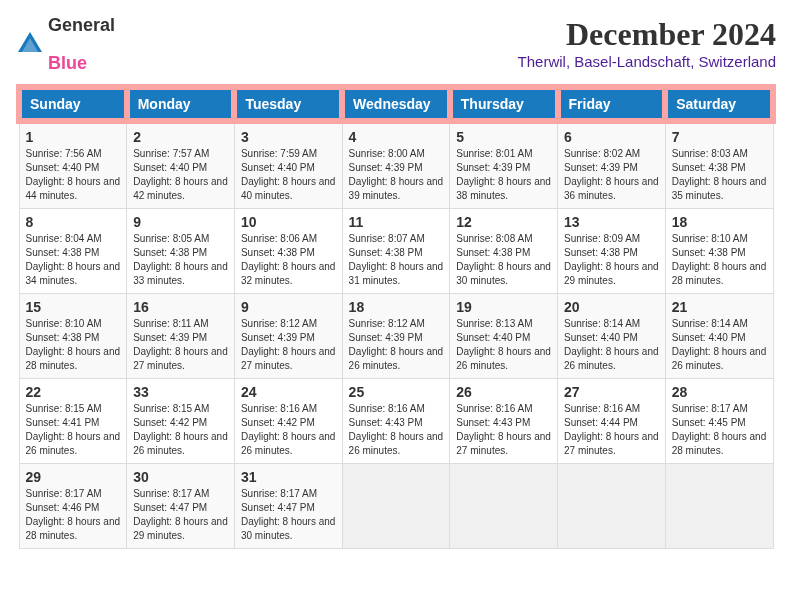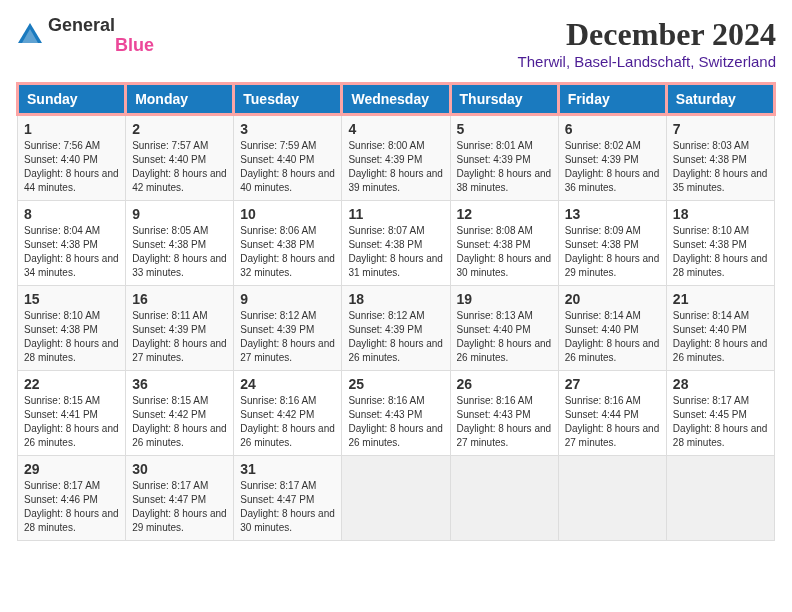--- a/index.html
+++ b/index.html
@@ -15,20 +15,21 @@
       justify-content: space-between;
       align-items: flex-start;
       margin-bottom: 12px;
     }
     .logo {
       display: flex;
       align-items: center;
     }
     .logo-text {
       display: flex;
+      flex-direction: column;
       line-height: 1;
     }
     .logo-general {
       font-size: 18px;
       font-weight: bold;
       color: #333;
     }
     .logo-blue {
       font-size: 18px;
       font-weight: bold;
@@ -57,21 +58,21 @@
       width: 100%;
       border-collapse: collapse;
     }
     .calendar th {
       background: #1a7abf;
       color: #fff;
       text-align: left;
       padding: 6px 8px;
       font-size: 14px;
       font-weight: bold;
-      border: 3px solid #fca5a5;
+      border: 6px solid #fca5a5;
     }
     .calendar td {
       vertical-align: top;
       padding: 5px 6px;
       border: 1px solid #ddd;
       font-size: 10.5px;
       color: #333;
       width: calc(100% / 7);
       min-height: 70px;
     }
@@ -306,21 +307,21 @@
       <tr>
         <td>
         <span class="day-num">22</span>
         <div class="day-info">
           Sunrise: 8:15 AM<br>
           Sunset: 4:41 PM<br>
           Daylight: 8 hours and 26 minutes.
         </div>
       </td>
         <td>
-        <span class="day-num">36</span>
+        <span class="day-num">33</span>
         <div class="day-info">
           Sunrise: 8:15 AM<br>
           Sunset: 4:42 PM<br>
           Daylight: 8 hours and 26 minutes.
         </div>
       </td>
         <td>
         <span class="day-num">24</span>
         <div class="day-info">
           Sunrise: 8:16 AM<br>

